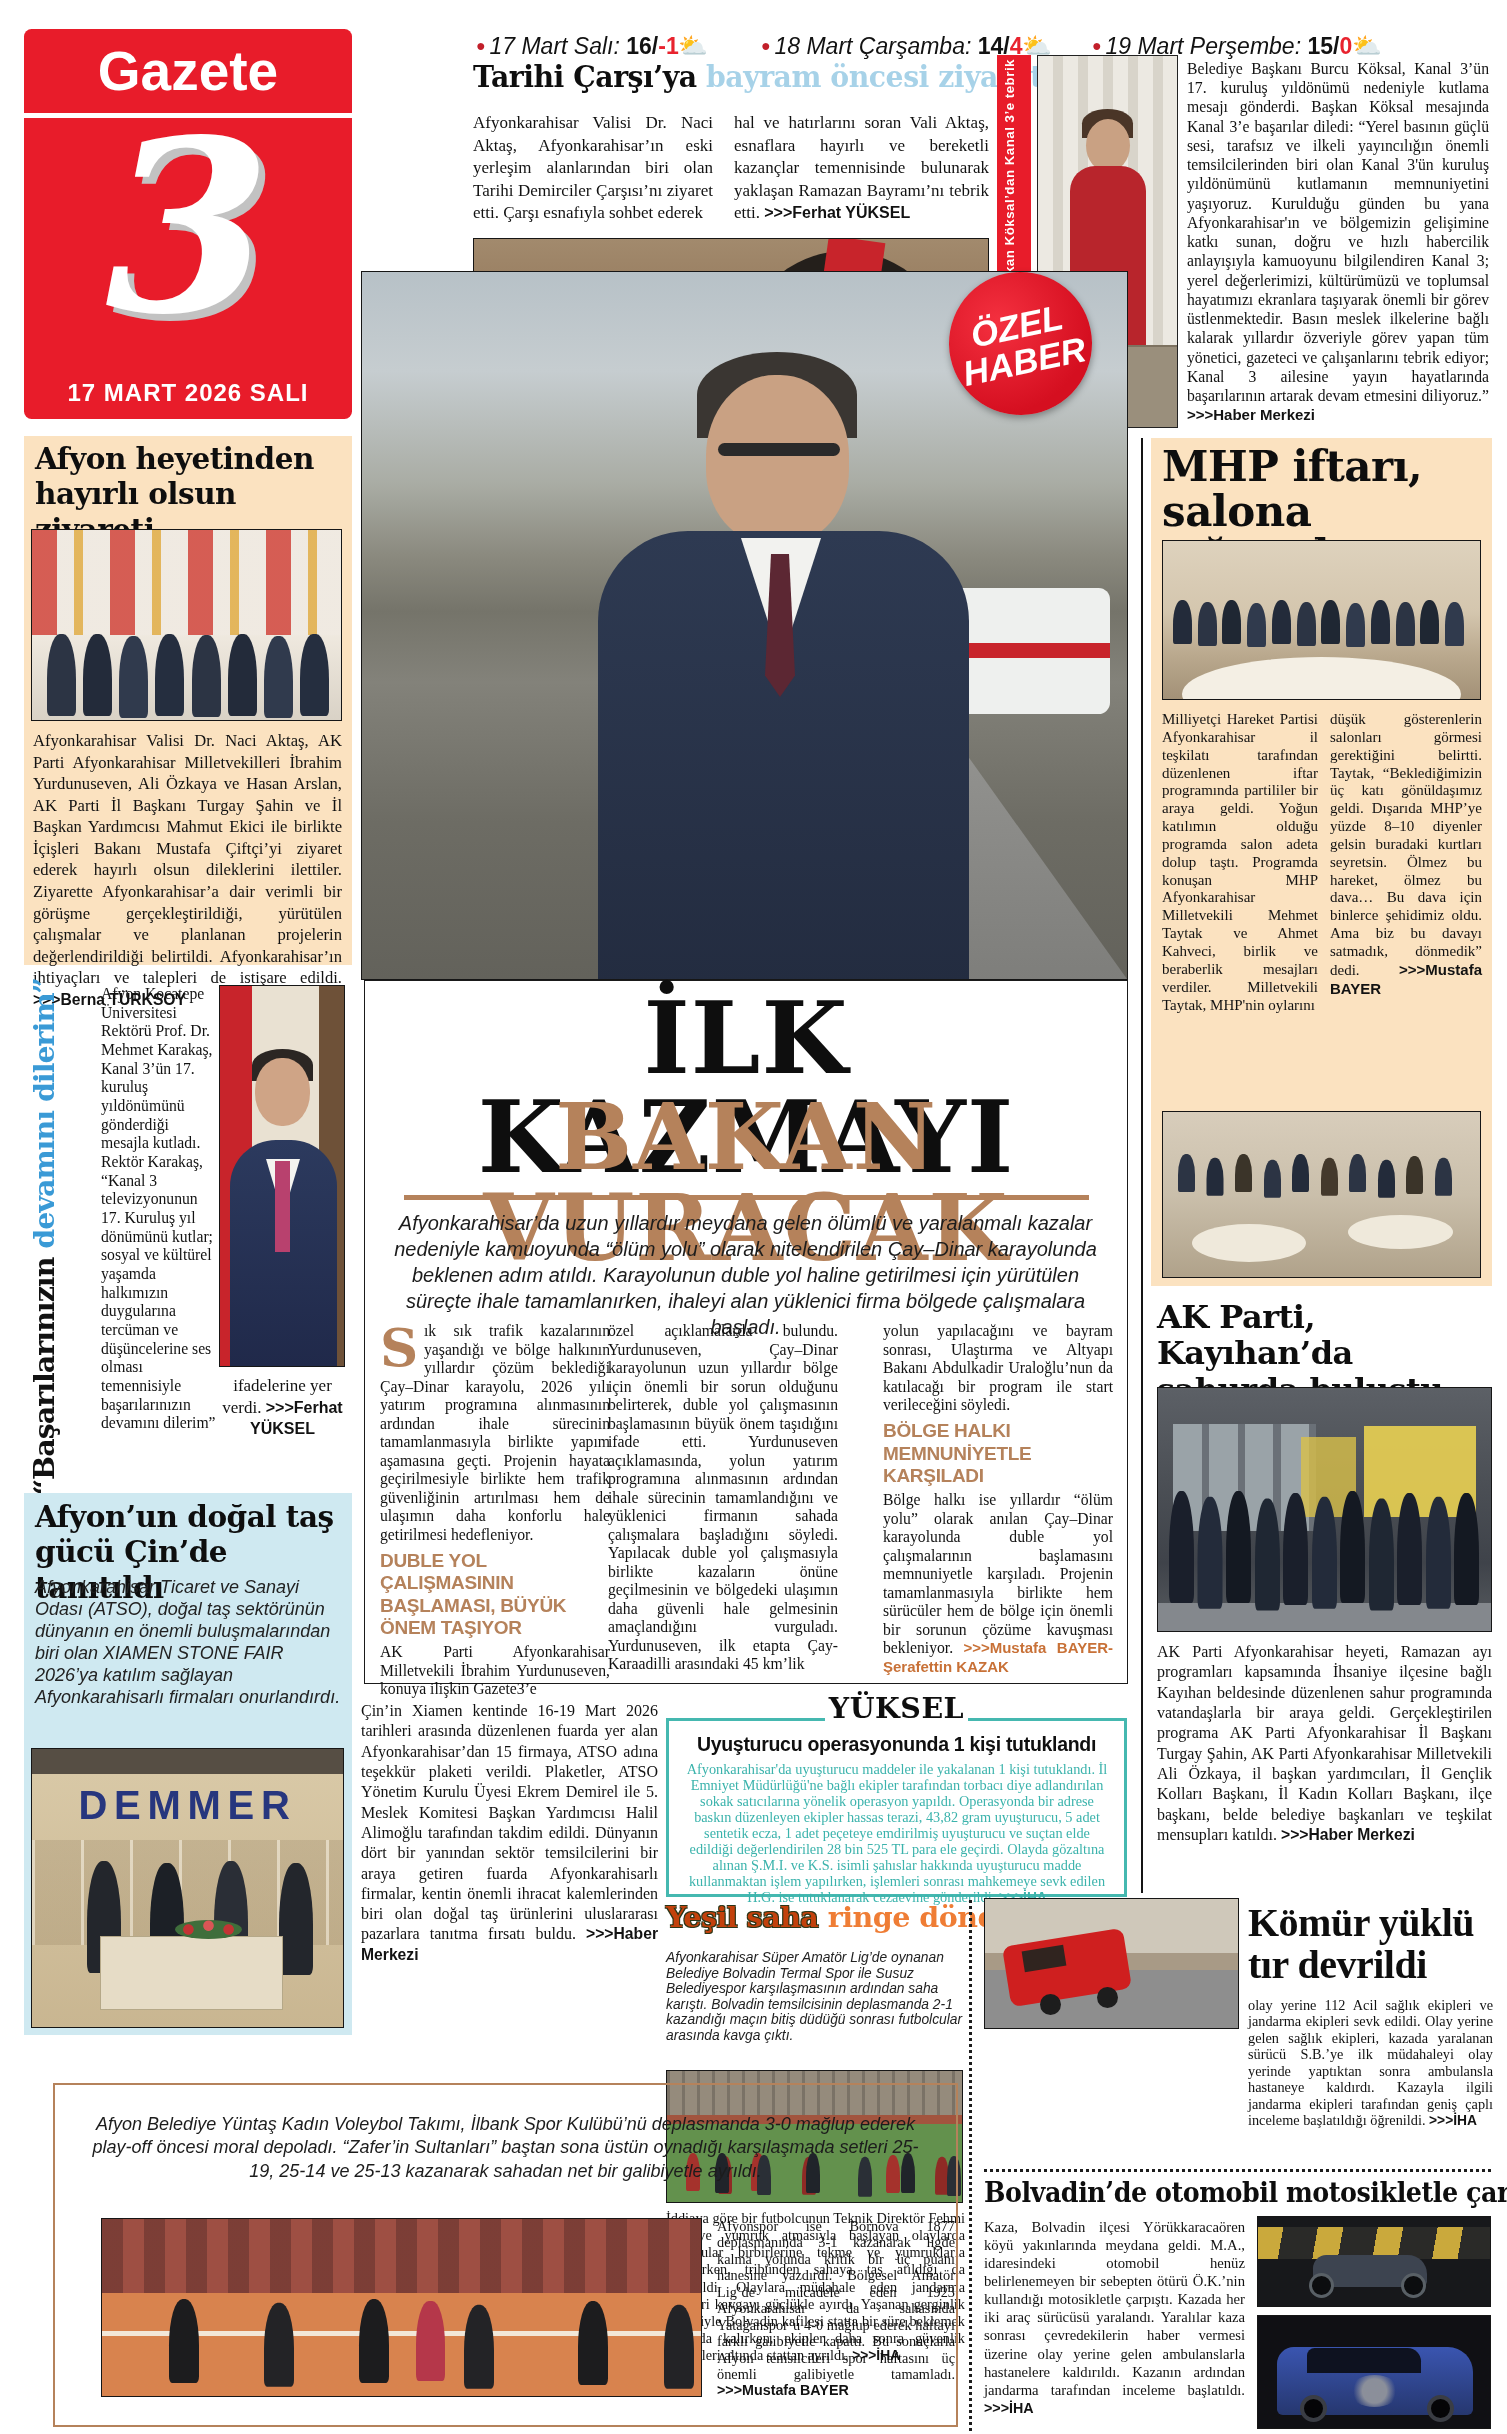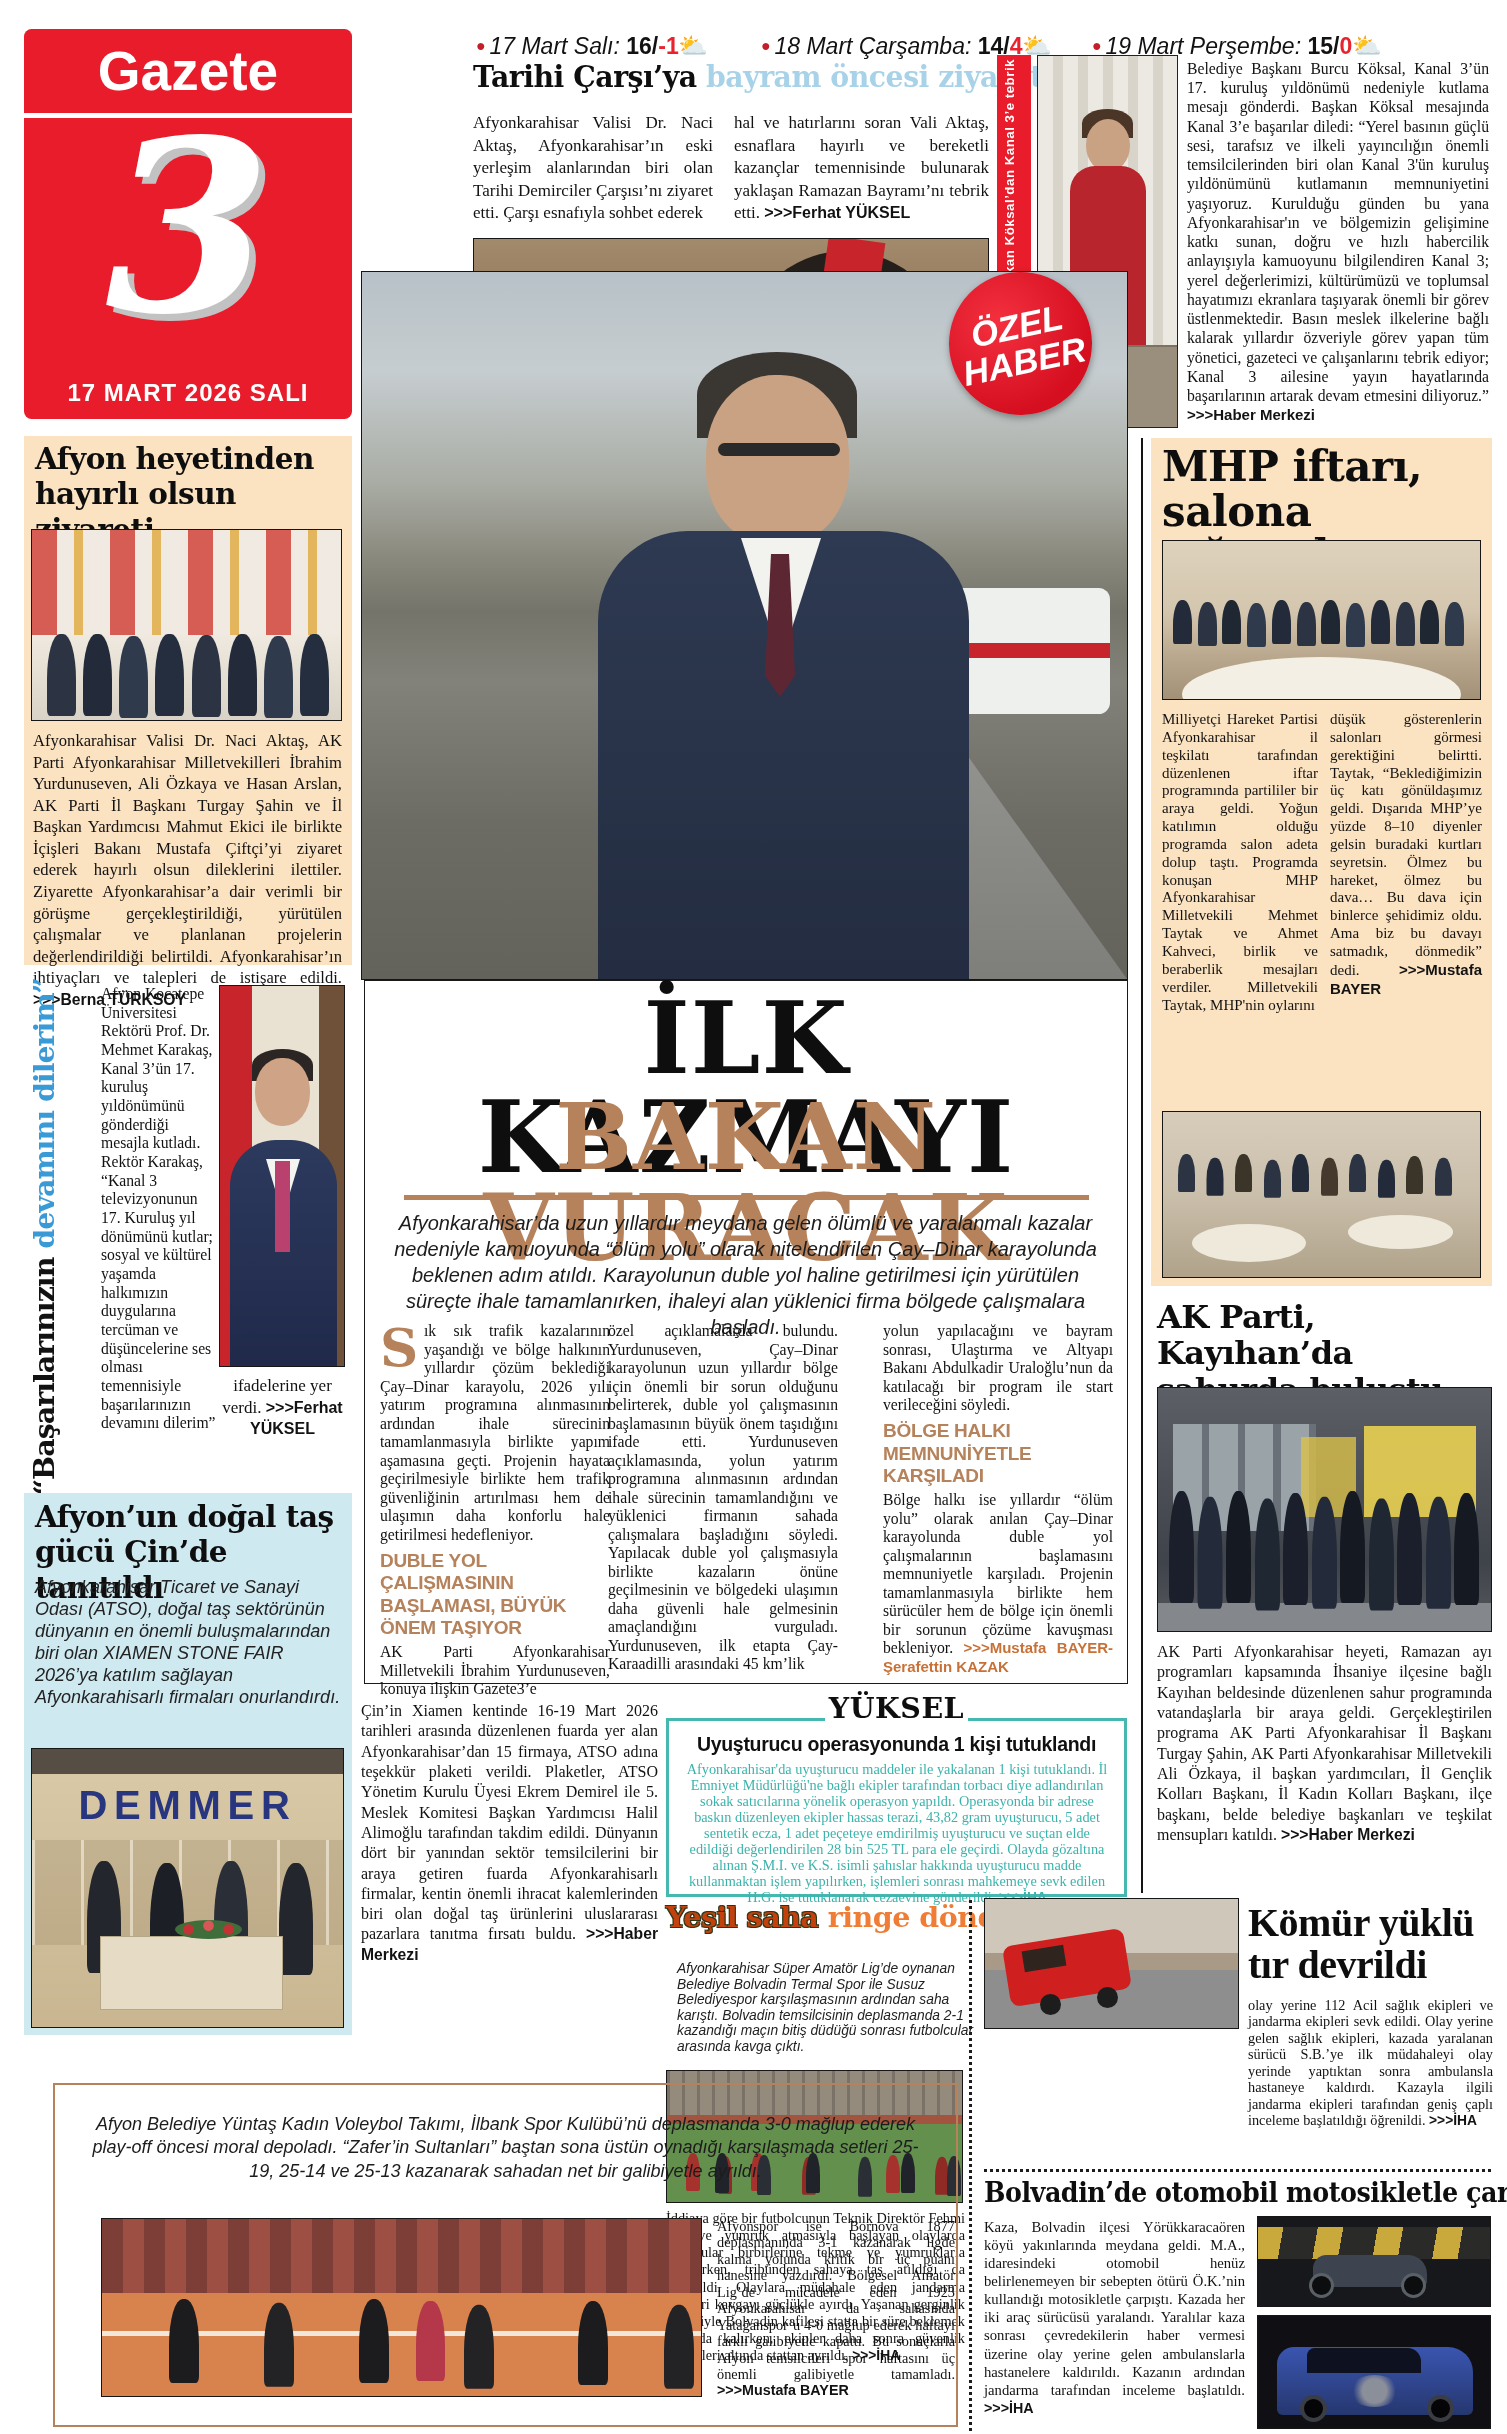--- a/index.html
+++ b/index.html
@@ -406,21 +406,21 @@
   <div class="abs" id="asayis-box"></div>
   <div class="abs hserif" id="asayis-tag">YÜKSEL</div>
   <div class="abs" id="asayis-sub">Uyuşturucu operasyonunda 1 kişi tutuklandı</div>
   <p class="abs body-serif" id="asayis-body" style="margin:0;">
     <span>Afyonkarahisar'da uyuşturucu maddeler ile yakalanan 1 kişi tutuklandı. İl Emniyet Müdürlüğü'ne bağlı ekipler tarafından torbacı diye adlandırılan sokak satıcılarına yönelik operasyon yapıldı. Operasyonda bir adrese baskın düzenleyen ekipler hassas terazi, 43,82 gram uyuşturucu, 5 adet sentetik ecza, 1 adet peçeteye emdirilmiş uyuşturucu ve suçtan elde edildiği değerlendirilen 28 bin 525 TL para ele geçirdi. Olayda gözaltına alınan Ş.M.I. ve K.S. isimli şahıslar hakkında uyuşturucu madde kullanmaktan işlem yapılırken, işlemleri sonrası mahkemeye sevk edilen H.G. ise tutuklanarak cezaevine gönderildi. </span><b class="byline">&gt;&gt;&gt;İHA</b>
   </p>
 
   <h2 class="abs hserif" id="yesil-title" style="margin:0;">
     <span class="green">Yeşil saha</span><span class="orange"> ringe döndü</span>
   </h2>
-  <p class="abs" id="yesil-lede" style="margin:11px;">Afyonkarahisar Süper Amatör Lig’de oynanan Belediye Bolvadin Termal Spor ile Susuz Belediyespor karşılaşmasının ardından saha karıştı. Bolvadin temsilcisinin deplasmanda 2-1 kazandığı maçın bitiş düdüğü sonrası futbolcular arasında kavga çıktı.</p>
+  <p class="abs" id="yesil-lede" style="margin:0;">Afyonkarahisar Süper Amatör Lig’de oynanan Belediye Bolvadin Termal Spor ile Susuz Belediyespor karşılaşmasının ardından saha karıştı. Bolvadin temsilcisinin deplasmanda 2-1 kazandığı maçın bitiş düdüğü sonrası futbolcular arasında kavga çıktı.</p>
   <div class="ph" id="ph-futfight">
     <div class="stones"></div>
     <div class="fig reds"></div>
     <div class="fig blacks"></div>
   </div>
   <p class="abs body-serif" id="yesil-cont" style="margin:0;">
     <span>İddiaya göre bir futbolcunun Teknik Direktör Fehmi Teke’ye yumruk atmasıyla başlayan olaylarda oyuncular birbirlerine tekme ve yumruklarla saldırırken, tribünden sahaya taş atıldığı da öğrenildi. Olaylara müdahale eden jandarma ekipleri kavgayı güçlükle ayırdı. Yaşanan gerginlik nedeniyle Bolvadin kafilesi statta bir süre beklemek zorunda kalırken, ekipler daha sonra güvenlik önlemleri altında stattan ayrıldı. </span><b class="byline">&gt;&gt;&gt;İHA</b>
   </p>
 
   <div class="abs" id="fut-frame"></div>

